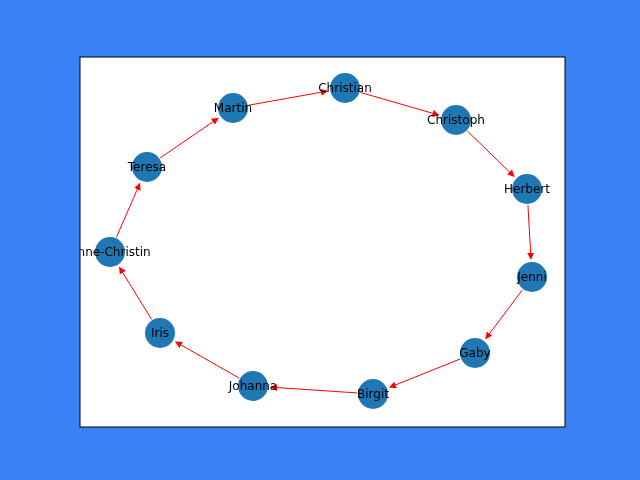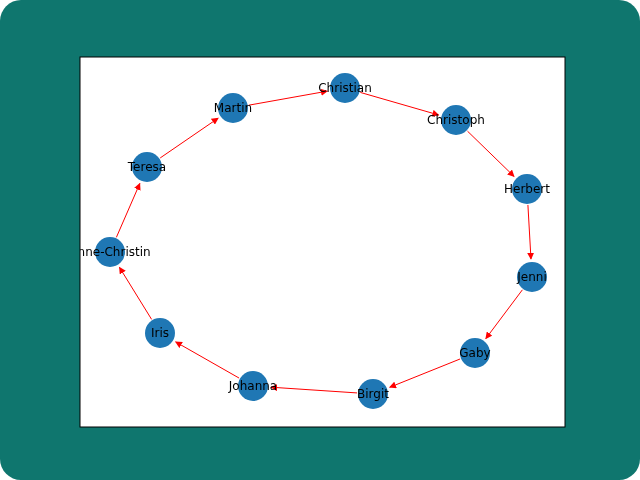--- a/index.html
+++ b/index.html
@@ -4,23 +4,22 @@
 <style>
   html, body {
     margin: 0;
     padding: 0;
     background: #ffffff;
   }
   #figure {
     position: relative;
     width: 640px;
     height: 480px;
-    background: #0f766e;
+    background: #3b82f6;
     font-family: "DejaVu Sans", sans-serif;
-    border-radius: 21px;
   }
   svg text {
     font-family: "DejaVu Sans", sans-serif;
     user-select: none;
   }
 </style>
 </head>
 <body>
 
 <div id="figure">

